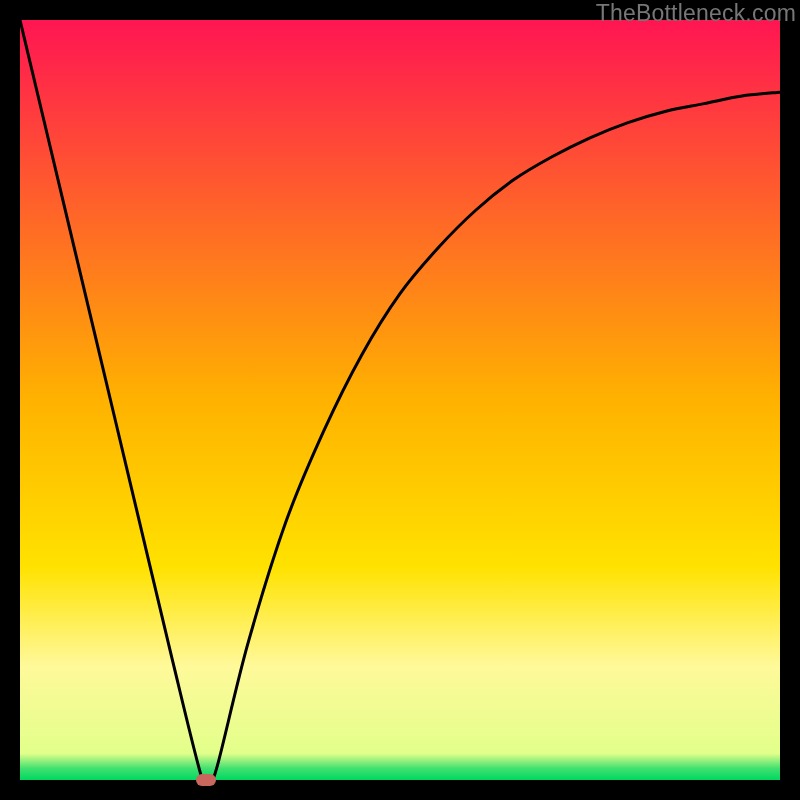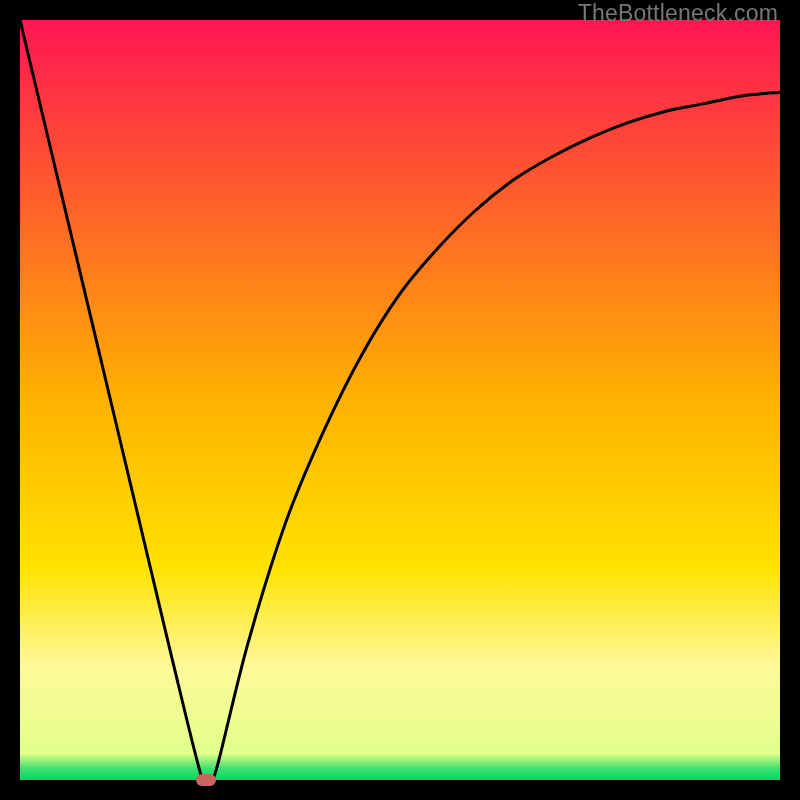--- a/index.html
+++ b/index.html
@@ -29,21 +29,21 @@
   .gradient {
     position: absolute;
     left: 0;
     top: 0;
     width: 760px;
     height: 760px;
   }
   .watermark {
     position: absolute;
     top: 0px;
-    right: 22px;
+    right: 4px;
     color: #777;
     font-size: 23px;
     letter-spacing: 0.2px;
     font-weight: 500;
   }
   svg.curve {
     position: absolute;
     left: 0;
     top: 0;
   }

